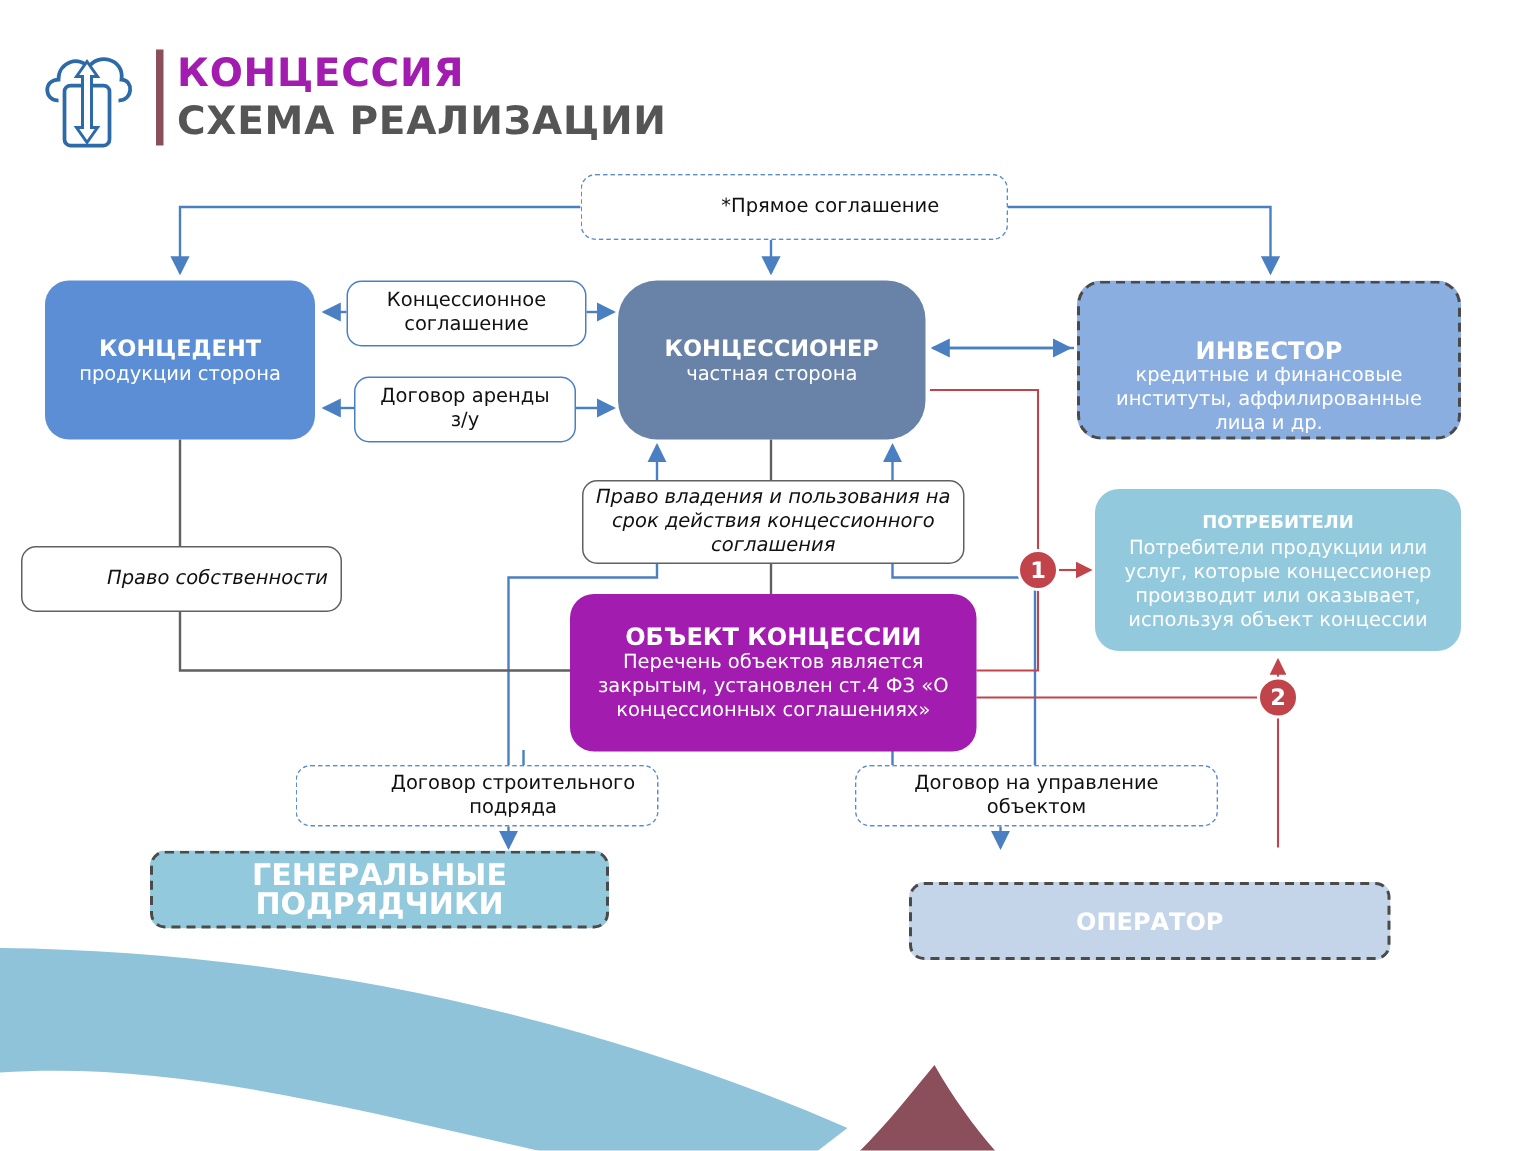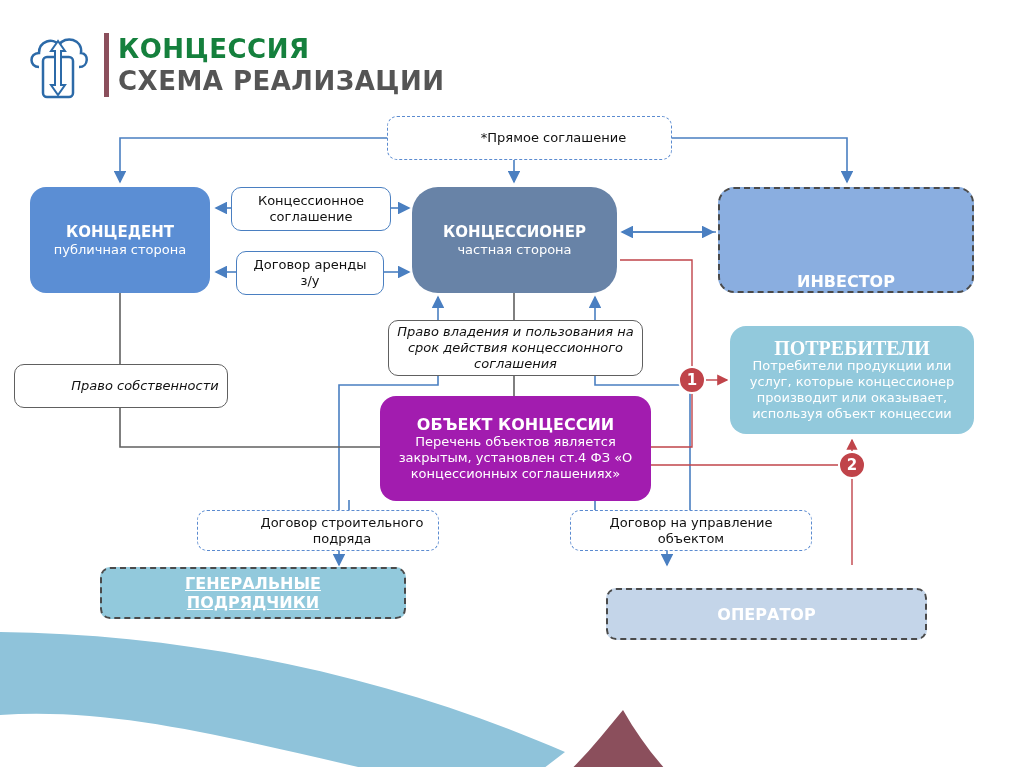--- a/index.html
+++ b/index.html
@@ -1,21 +1,21 @@
 <!DOCTYPE html>
 <html><head>
 <meta charset="utf-8">
 <style>
   html, body { margin:0; padding:0; }
   body { width:1024px; height:767px; position:relative; overflow:hidden; background:#ffffff;
          font-family:"DejaVu Sans","Liberation Sans",sans-serif; }
   .abs { position:absolute; box-sizing:border-box; }
   .logo { left:27px; top:33px; width:62px; height:66px; }
   .title-bar { left:104px; top:33px; width:5px; height:64px; background:#8b4f5c; }
-  .title-1 { left:118px; top:34px; font-size:26px; font-weight:bold; color:#15803d; letter-spacing:0.5px; }
+  .title-1 { left:118px; top:34px; font-size:26px; font-weight:bold; color:#a21caf; letter-spacing:0.5px; }
   .title-2 { left:118px; top:66px; font-size:26px; font-weight:bold; color:#555555; letter-spacing:0.5px; }
   svg.lines { position:absolute; left:0; top:0; width:1024px; height:767px; }
   .box { display:flex; flex-direction:column; align-items:center; justify-content:center; text-align:center; }
   .big { border-radius:16px; color:#fff; }
   .big .h { font-weight:bold; font-size:15px; line-height:19px; }
   .big .s { font-size:13px; line-height:16px; }
   .lbl { background:#fff; border:1.5px solid #4a7fc1; border-radius:10px; font-size:13px; line-height:16px; color:#111;padding-left:48px; }
   .lbl.dash { border:1.5px dashed #5b8bd0; }
   .lbl.gray { border:1.5px solid #606060; font-style:italic; }
   .badge { width:28px; height:28px; border-radius:50%; background:#c0444a; color:#fff; font-weight:bold;
@@ -73,57 +73,58 @@
     <path d="M706 380 H727" marker-end="url(#ar)"></path>
     <path d="M651 465 H838"></path>
     <path d="M852 565 V440" marker-end="url(#ar)"></path>
   </g>
 </svg>
 
 <div class="abs box lbl dash" style="left:387px;top:116px;width:285px;height:44px;">*Прямое соглашение</div>
 
 <div class="abs box big" style="left:30px;top:187px;width:180px;height:106px;background:#5b8ed4;">
   <div class="h">КОНЦЕДЕНТ</div>
-  <div class="s">публичная сторона</div>
+  <div class="s">продукции сторона</div>
 </div>
 
 <div class="abs box lbl" style="left:231px;top:187px;width:160px;height:44px;padding:16px 20px;">Концессионное соглашение</div>
 <div class="abs box lbl" style="left:236px;top:251px;width:148px;height:44px;padding:0 10px;">Договор аренды з/у</div>
 
 <div class="abs box big" style="left:412px;top:187px;width:205px;height:106px;background:#6883a7;border-radius:26px;">
   <div class="h">КОНЦЕССИОНЕР</div>
   <div class="s">частная сторона</div>
 </div>
 
 <div class="abs box big" style="left:718px;top:187px;width:256px;height:106px;background:#8aaee0;border:2.5px dashed #4a4a4a;padding:0 14px;justify-content:flex-end;">
   <div class="h" style="font-size:16px;">ИНВЕСТОР</div>
+  <div class="s">кредитные и финансовые институты, аффилированные лица и др.</div>
 </div>
 
 <div class="abs box lbl gray" style="left:388px;top:320px;width:255px;height:56px;padding:0 8px;">Право владения и пользования на срок действия концессионного соглашения</div>
 
 <div class="abs box lbl gray" style="left:14px;top:364px;width:214px;height:44px;">Право собственности</div>
 
 <div class="abs box big" style="left:730px;top:326px;width:244px;height:108px;background:#92c9dc;padding:0 10px;">
-  <div class="h" style="font-size:20px;font-family:Liberation Serif, serif;">ПОТРЕБИТЕЛИ</div>
+  <div class="h" style="font-size:12px;">ПОТРЕБИТЕЛИ</div>
   <div class="s">Потребители продукции или услуг, которые концессионер производит или оказывает, используя объект концессии</div>
 </div>
 
 <div class="abs box big" style="left:380px;top:396px;width:271px;height:105px;background:#a21caf;padding:0 8px;">
   <div class="h" style="font-size:16px;">ОБЪЕКТ КОНЦЕССИИ</div>
   <div class="s">Перечень объектов является закрытым, установлен ст.4 ФЗ «О концессионных соглашениях»</div>
 </div>
 
 <div class="abs badge" style="left:678px;top:366px;">1</div>
 <div class="abs badge" style="left:838px;top:451px;">2</div>
 
 <div class="abs box lbl dash" style="left:197px;top:510px;width:242px;height:41px;">Договор строительного подряда</div>
 <div class="abs box lbl dash" style="left:570px;top:510px;width:242px;height:41px;padding:0 20px;">Договор на управление объектом</div>
 
 <div class="abs box big" style="left:100px;top:567px;width:306px;height:52px;background:#92c9dc;border:2px dashed #4a4a4a;border-radius:10px;">
-  <div class="h" style="font-size:16px;width:170px;text-decoration:underline;">ГЕНЕРАЛЬНЫЕ ПОДРЯДЧИКИ</div>
+  <div class="h" style="font-size:20px;width:170px;">ГЕНЕРАЛЬНЫЕ ПОДРЯДЧИКИ</div>
 </div>
 
 <div class="abs box big" style="left:606px;top:567px;width:321px;height:52px;background:#c4d5e9;border:2px dashed #4a4a4a;border-radius:10px;margin-top:21px;">
   <div class="h" style="font-size:16px;">ОПЕРАТОР</div>
 </div>
 
 <svg class="abs wave" viewBox="0 0 1024 147">
   <path d="M0 12 C200 14 400 60 565 132 L505 178 C300 140 150 85 0 95 Z" fill="#8fc3da"></path>
   <path d="M505 196 C560 170 590 130 623 90 C680 190 770 240 840 240 C920 240 980 200 1024 160 L1024 190 C980 250 900 268 830 265 C720 260 600 220 505 196 Z" fill="#8b4f5c"></path>
 </svg>

